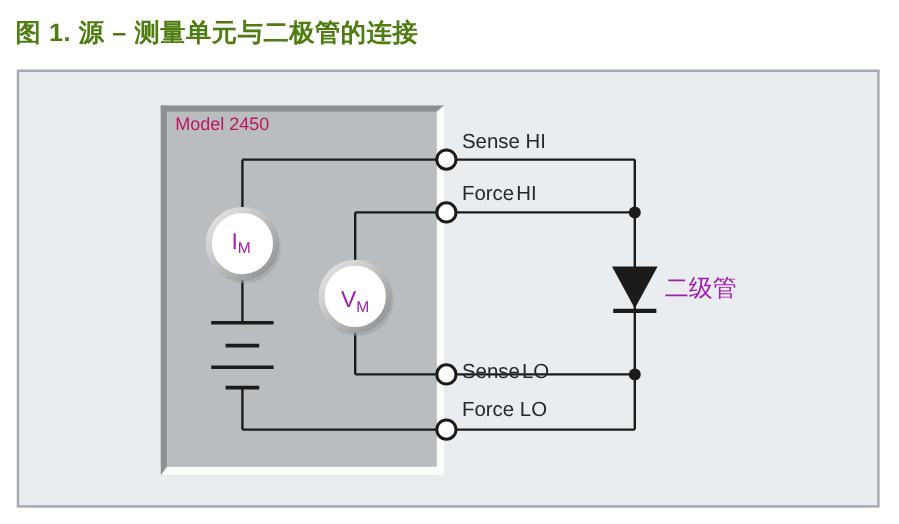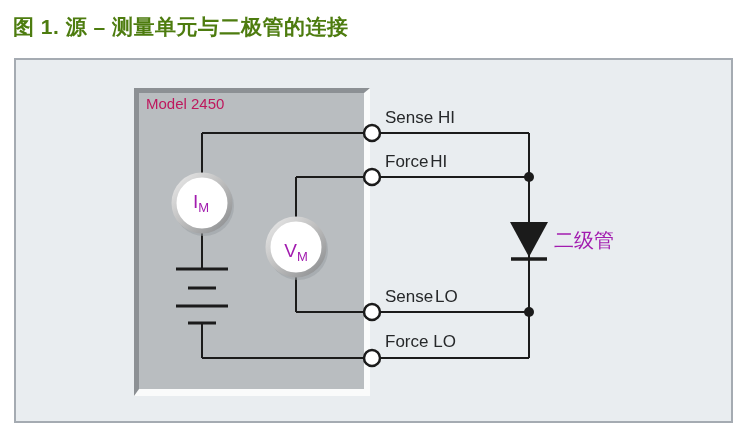--- a/index.html
+++ b/index.html
@@ -66,21 +66,21 @@
   }
   .terminal-label {
     position: absolute;
     left: 385px;
     font-size: 17px;
     color: #26282a;
     white-space: nowrap;
   }
   .t-force-hi { top: 108px; }
   .t-sense-hi { top: 152px; letter-spacing: 0; word-spacing: -3px; }
-  .t-sense-lo { top: 287px; word-spacing: -3px; }
+  .t-sense-lo { top: 300px; word-spacing: -3px; }
   .t-force-lo { top: 332px; }
   .component-label {
     position: absolute;
     left: 554px;
     top: 227px;
     font-size: 20px;
     color: #a21caf;
     white-space: nowrap;
   }
   .meter-label {

